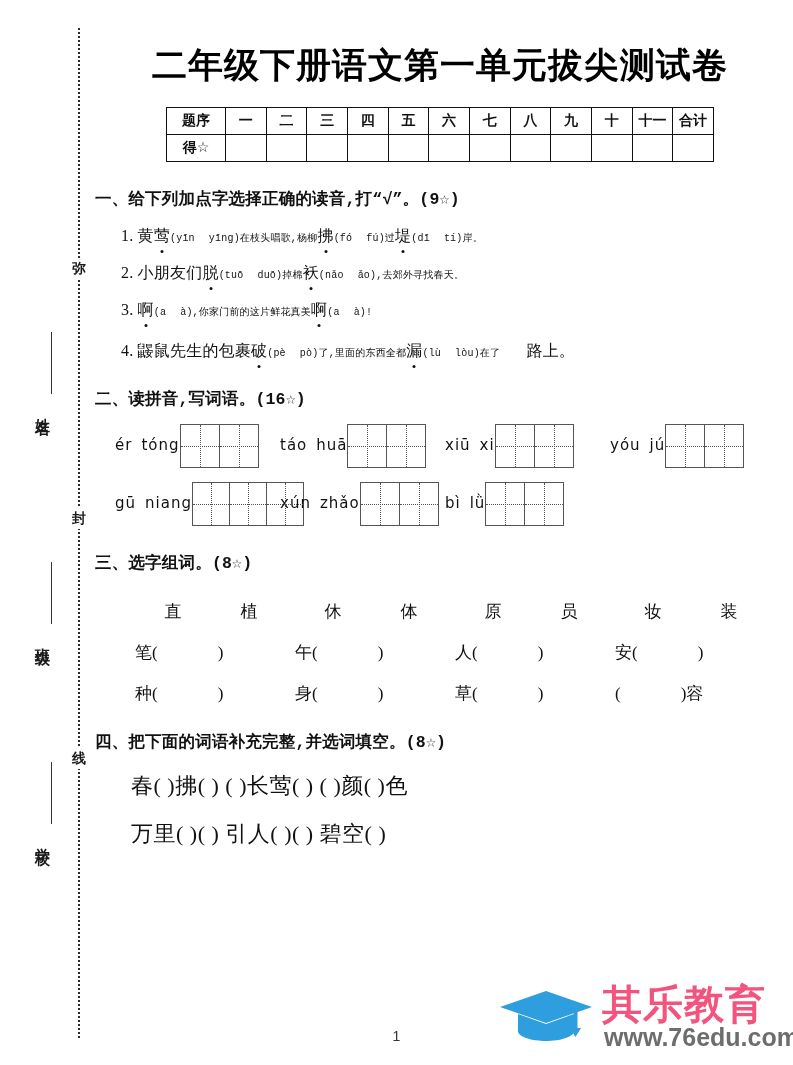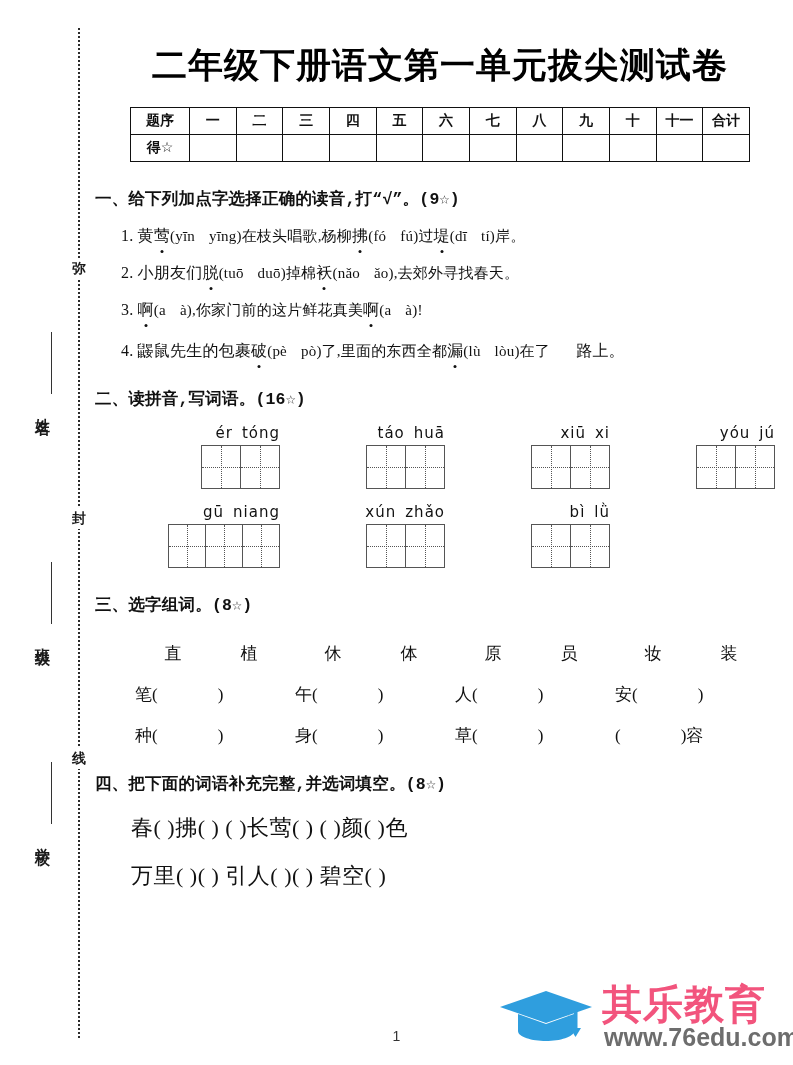--- a/index.html
+++ b/index.html
@@ -96,21 +96,21 @@
     margin-top: 22px;
     font-family: "Liberation Sans", "DejaVu Sans", sans-serif;
     color: #1a1a1a;
   }
   .meta-line .gap { display: inline-block; width: 26px; }
 
   
   .score-table {
     margin: 18px auto 0 auto;
     border-collapse: collapse;
-    width: 620px;
+    width: 548px;
     table-layout: fixed;
   }
   .score-table td {
     border: 1px solid #111;
     height: 26px;
     text-align: center;
     vertical-align: middle;
     font-size: 14px;
     font-family: "Liberation Sans", "DejaVu Sans", sans-serif;
     font-weight: bold;
@@ -147,35 +147,34 @@
     content: "";
     position: absolute;
     left: 50%;
     bottom: -6px;
     transform: translateX(-50%);
     width: 3px;
     height: 3px;
     border-radius: 50%;
     background: #111;
   }
-  .py { font-family: Liberation Serif, serif; font-size: 15px; }
+  .py { font-family: Liberation Mono, monospace; font-size: 10px; }
   .sp { display: inline-block; width: 14px; }
 
   
   .grid-row {
     display: flex;
     margin-top: 14px;
     margin-left: 20px;
     width: 660px;
   }
   .grid-unit {
     width: 165px;
     display: flex;
-    flex-direction: column;
-    align-items: flex-end;
+    align-items: center;
   }
   .grid-pinyin {
     font-family: "DejaVu Sans", sans-serif;
     font-size: 15px;
     margin-bottom: 3px;
     letter-spacing: 1px;
     white-space: nowrap;
   }
   .grid-pinyin .sp2 { display: inline-block; width: 9px; }
   .tzg {

